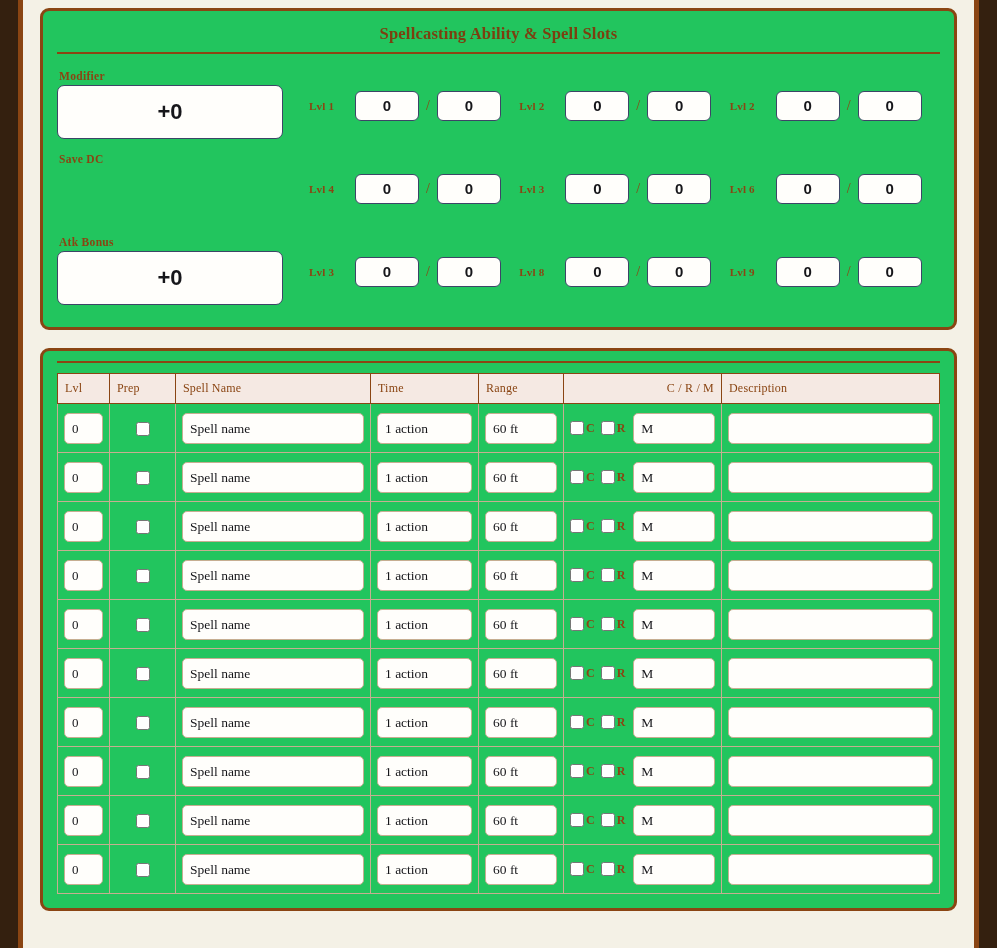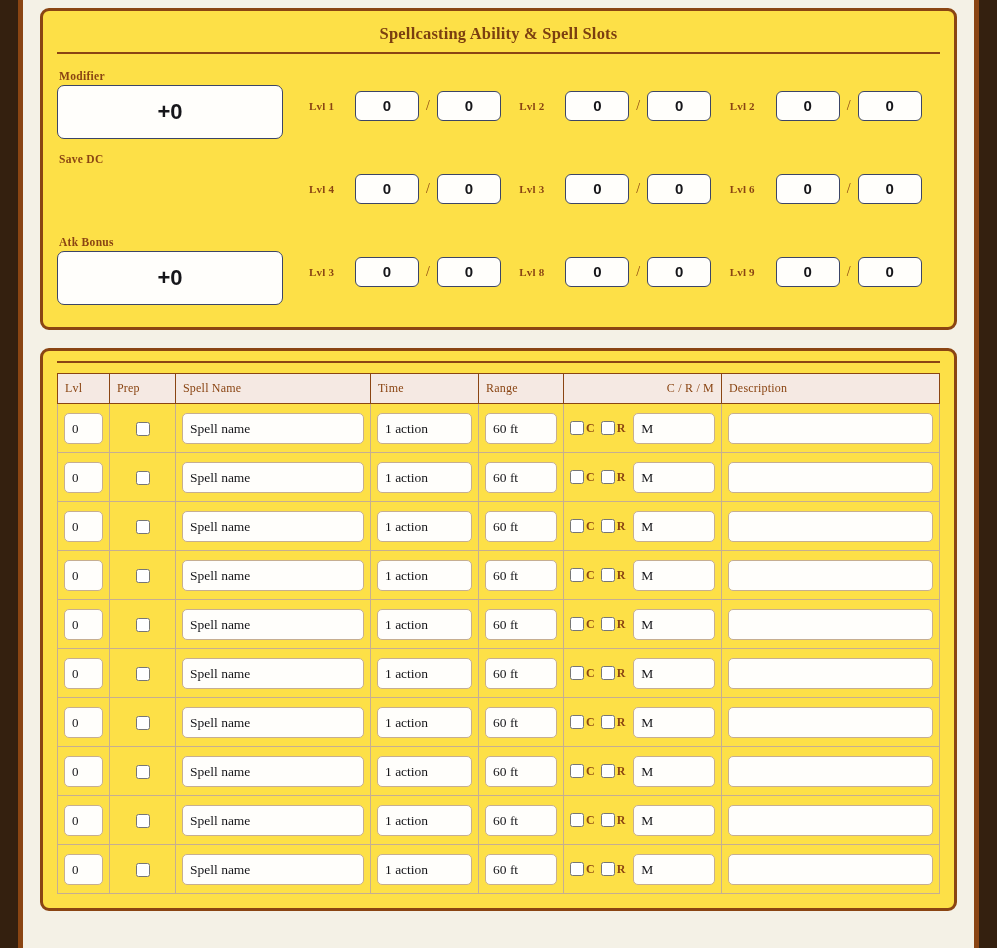--- a/index.html
+++ b/index.html
@@ -25,21 +25,21 @@
 
   .sheet {
     position: absolute;
     left: 23px; right: 23px; top: 0; bottom: 0;
     background: #f4f1e6;
     padding: 8px 17px 0 17px;
     overflow: hidden;
   }
 
   .card {
-    background: #fde047;
+    background: #22c55e;
     border: 3px solid #8a4513;
     border-radius: 9px;
     padding: 10px 14px 14px 14px;
     margin-bottom: 18px;
   }
   .card-title {
     text-align: center;
     color: #7b3f10;
     font-size: 16.5px;
     font-weight: bold;

